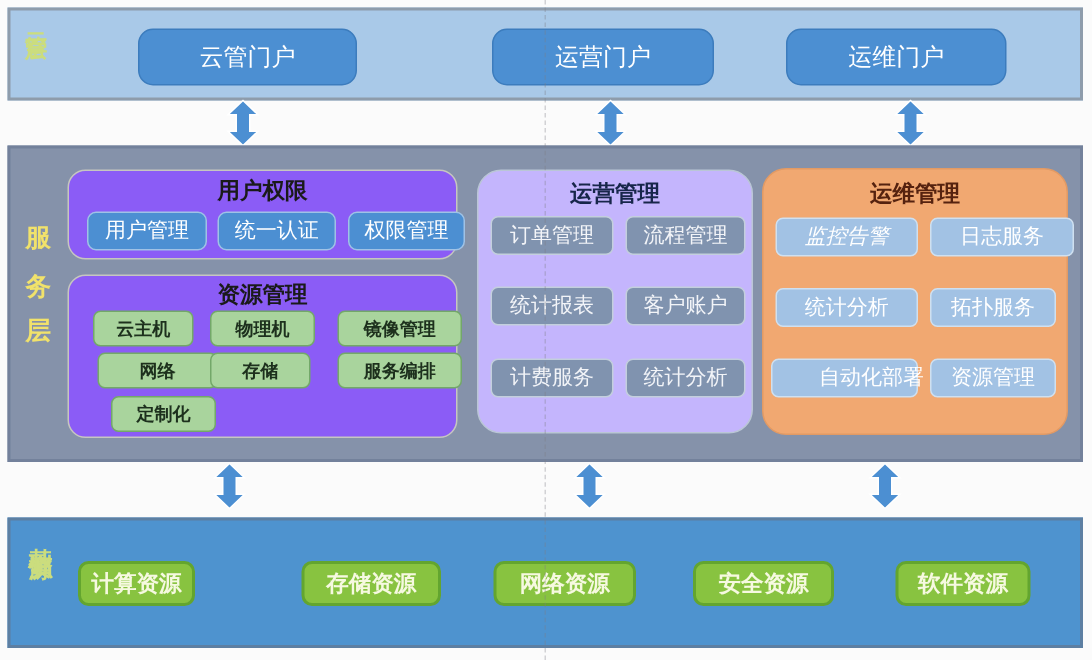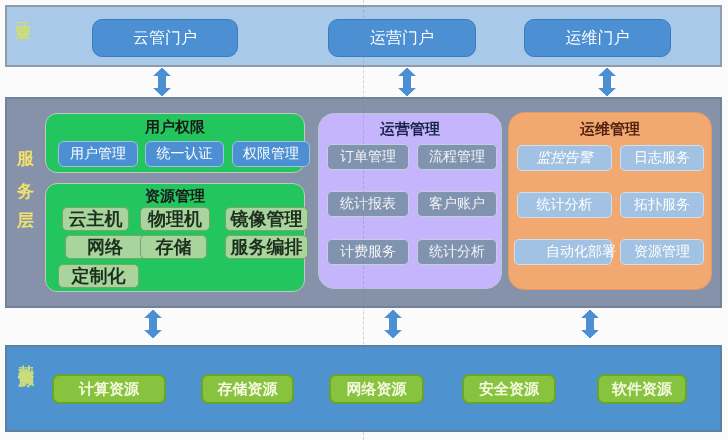--- a/index.html
+++ b/index.html
@@ -21,32 +21,32 @@
   .vlabel-infra{left:11px;top:5px;font-size:16px;letter-spacing:2px;color:#cbdd7e;}
 
   
   .node{position:absolute;display:flex;align-items:center;justify-content:center;
         text-align:center;white-space:nowrap;}
 
   .portal{height:38px;top:12px;background:#4c8fd2;border:1px solid #3c7cbd;
           border-radius:10px;color:#ffffff;font-size:16px;}
 
   .panel{position:absolute;border-radius:12px;}
-  .panel-gray{background:#22c55e;border:1px solid #c6c6c0;}
+  .panel-gray{background:#8b5cf6;border:1px solid #c6c6c0;}
   .panel-ops{background:#c4b5fd;border:1px solid #bac6d6;border-radius:16px;}
   .panel-maint{background:#f1a871;border:1px solid #e29a64;border-radius:16px;}
   .panel-title{position:absolute;left:0;right:0;text-align:center;font-size:15px;
                font-weight:bold;color:#1a1a1a;}
   .title-ops{color:#17264a;}
   .title-maint{color:#55220f;}
 
   .btn-blue{background:#4c8fd2;border:1px solid #9fc2e6;border-radius:6px;
             color:#ffffff;font-size:14px;height:26px;}
   .btn-green{background:#a9d49d;border:1px solid #73a869;border-radius:5px;
-             color:#1d301d;font-size:18px;font-weight:600;height:24px;}
+             color:#1d301d;font-size:12px;font-weight:600;height:24px;}
   .btn-ops{background:#8093af;border:1px solid #c3cfdd;border-radius:5px;
            color:#f2f4f8;font-size:14px;height:26px;}
   .btn-maint{background:#a2c2e4;border:1px solid #cfe0f0;border-radius:5px;
              color:#ffffff;font-size:14px;height:26px;}
   .btn-res{background:#88c340;border:2px solid #63a52f;border-radius:7px;
            color:#f6f9e0;font-size:15px;font-weight:bold;height:30px;}
 
   .arrow{position:absolute;width:24px;height:32px;}
 
   
@@ -92,57 +92,57 @@
     </div>
 
     <div class="panel panel-gray" style="left:38px;top:84px;width:260px;height:109px;">
       <div class="panel-title" style="top:3px;">资源管理</div>
       <div class="node btn-green" style="left:16px;top:23px;width:67px;">云主机</div>
       <div class="node btn-green" style="left:94px;top:23px;width:70px;">物理机</div>
       <div class="node btn-green" style="left:179px;top:23px;width:83px;">镜像管理</div>
       <div class="node btn-green" style="left:19px;top:51px;width:80px;">网络</div>
       <div class="node btn-green" style="left:94px;top:51px;width:67px;">存储</div>
       <div class="node btn-green" style="left:179px;top:51px;width:83px;">服务编排</div>
-      <div class="node btn-green" style="left:12px;top:80px;width:81px;">定制化</div>
+      <div class="node btn-green" style="left:28px;top:80px;width:70px;">定制化</div>
     </div>
 
     <div class="panel panel-ops" style="left:311px;top:14px;width:184px;height:176px;">
       <div class="panel-title title-ops" style="top:6px;">运营管理</div>
       <div class="node btn-ops" style="left:8px;top:30px;width:82px;">订单管理</div>
       <div class="node btn-ops" style="left:98px;top:30px;width:80px;">流程管理</div>
       <div class="node btn-ops" style="left:8px;top:77px;width:82px;">统计报表</div>
       <div class="node btn-ops" style="left:98px;top:77px;width:80px;">客户账户</div>
       <div class="node btn-ops" style="left:8px;top:125px;width:82px;">计费服务</div>
       <div class="node btn-ops" style="left:98px;top:125px;width:80px;">统计分析</div>
     </div>
 
     <div class="panel panel-maint" style="left:501px;top:13px;width:204px;height:178px;">
       <div class="panel-title title-maint" style="top:7px;">运维管理</div>
       <div class="node btn-maint" style="left:8px;top:32px;width:95px;font-style:italic;">监控告警</div>
-      <div class="node btn-maint" style="left:111px;top:32px;width:84px;">日志服务</div>
+      <div class="node btn-maint" style="left:111px;top:32px;width:96px;">日志服务</div>
       <div class="node btn-maint" style="left:8px;top:79px;width:95px;">统计分析</div>
       <div class="node btn-maint" style="left:111px;top:79px;width:84px;">拓扑服务</div>
       <div class="node btn-maint" style="left:5px;top:126px;width:98px;padding-left:36px;">自动化部署</div>
       <div class="node btn-maint" style="left:111px;top:126px;width:84px;">资源管理</div>
     </div>
   </div>
 
   <svg class="arrow" style="left:141px;top:308px;" viewBox="0 0 24 32">
     <path d="M12 1 L22 10.5 L16.5 10.5 L16.5 21.5 L22 21.5 L12 31 L2 21.5 L7.5 21.5 L7.5 10.5 L2 10.5 Z" fill="#4c8fd2" stroke="#ffffff" stroke-width="1"></path>
   </svg>
   <svg class="arrow" style="left:381px;top:308px;" viewBox="0 0 24 32">
     <path d="M12 1 L22 10.5 L16.5 10.5 L16.5 21.5 L22 21.5 L12 31 L2 21.5 L7.5 21.5 L7.5 10.5 L2 10.5 Z" fill="#4c8fd2" stroke="#ffffff" stroke-width="1"></path>
   </svg>
   <svg class="arrow" style="left:578px;top:308px;" viewBox="0 0 24 32">
     <path d="M12 1 L22 10.5 L16.5 10.5 L16.5 21.5 L22 21.5 L12 31 L2 21.5 L7.5 21.5 L7.5 10.5 L2 10.5 Z" fill="#4c8fd2" stroke="#ffffff" stroke-width="1"></path>
   </svg>
 
   <div class="band band-infra">
     <div class="vlabel vlabel-infra">基础资源</div>
-    <div class="node btn-res" style="left:45px;top:27px;width:114px;">计算资源</div>
+    <div class="node btn-res" style="left:45px;top:27px;width:78px;">计算资源</div>
     <div class="node btn-res" style="left:182px;top:27px;width:93px;margin-left:12px;">存储资源</div>
     <div class="node btn-res" style="left:322px;top:27px;width:95px;">网络资源</div>
     <div class="node btn-res" style="left:455px;top:27px;width:94px;">安全资源</div>
     <div class="node btn-res" style="left:590px;top:27px;width:90px;">软件资源</div>
   </div>
 
   <div class="artifact-line"></div>
 
 </div>
 

